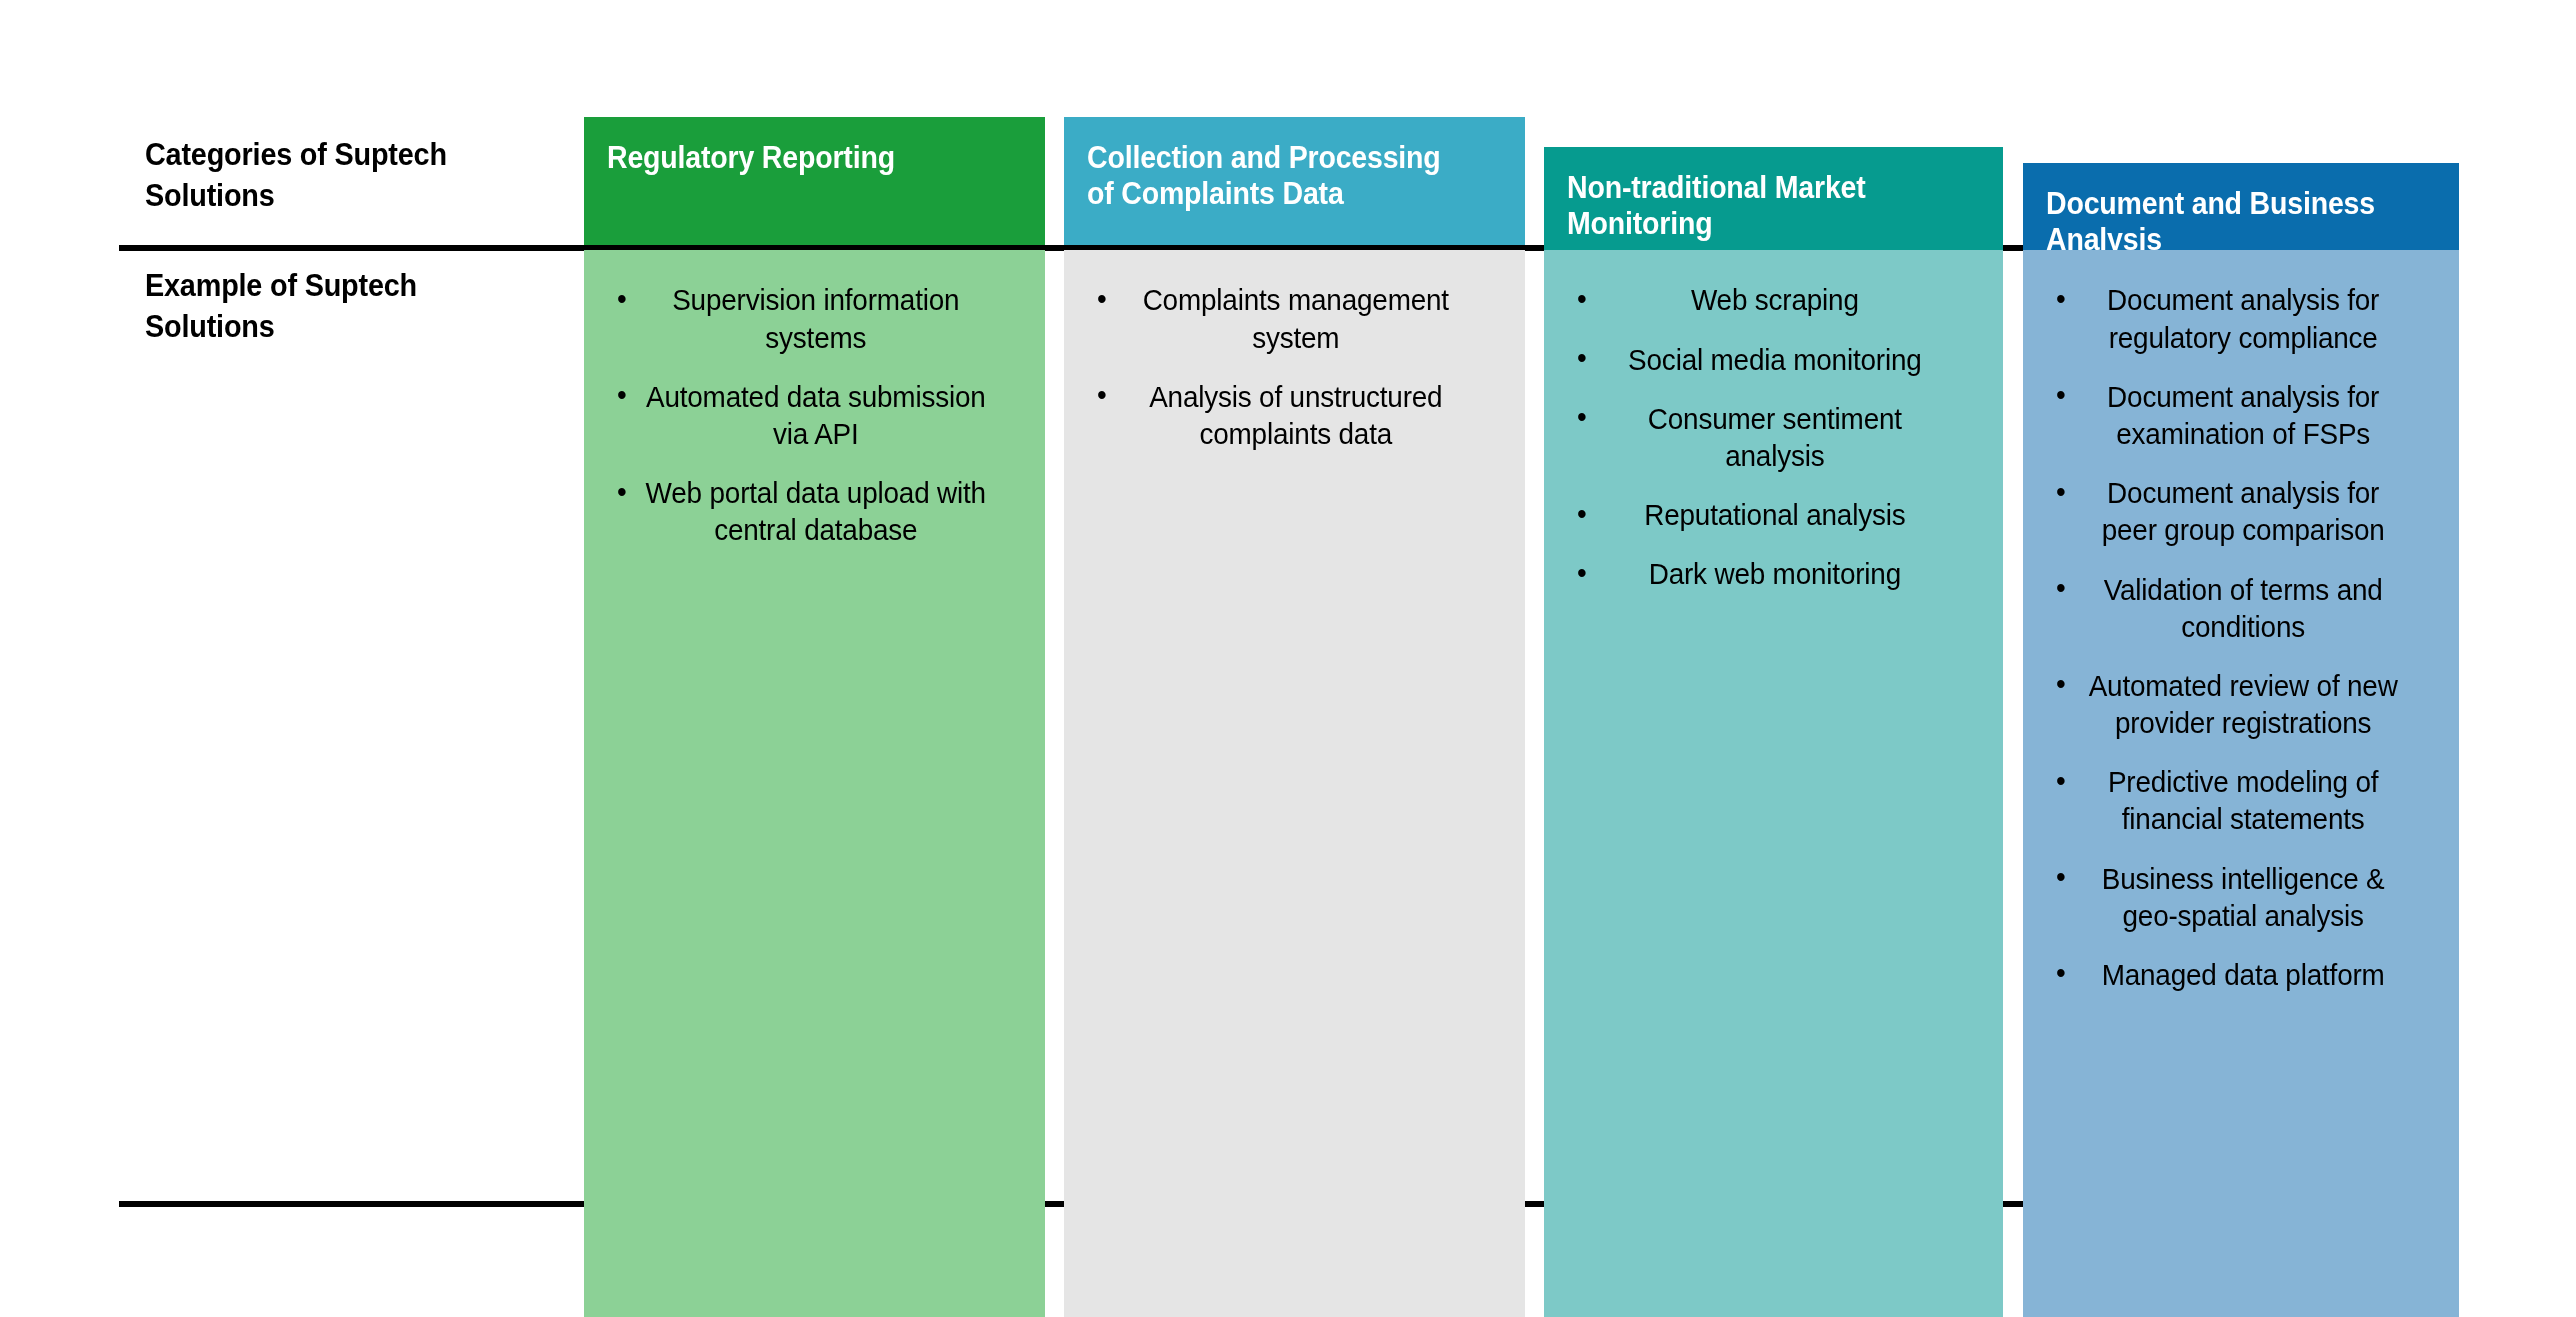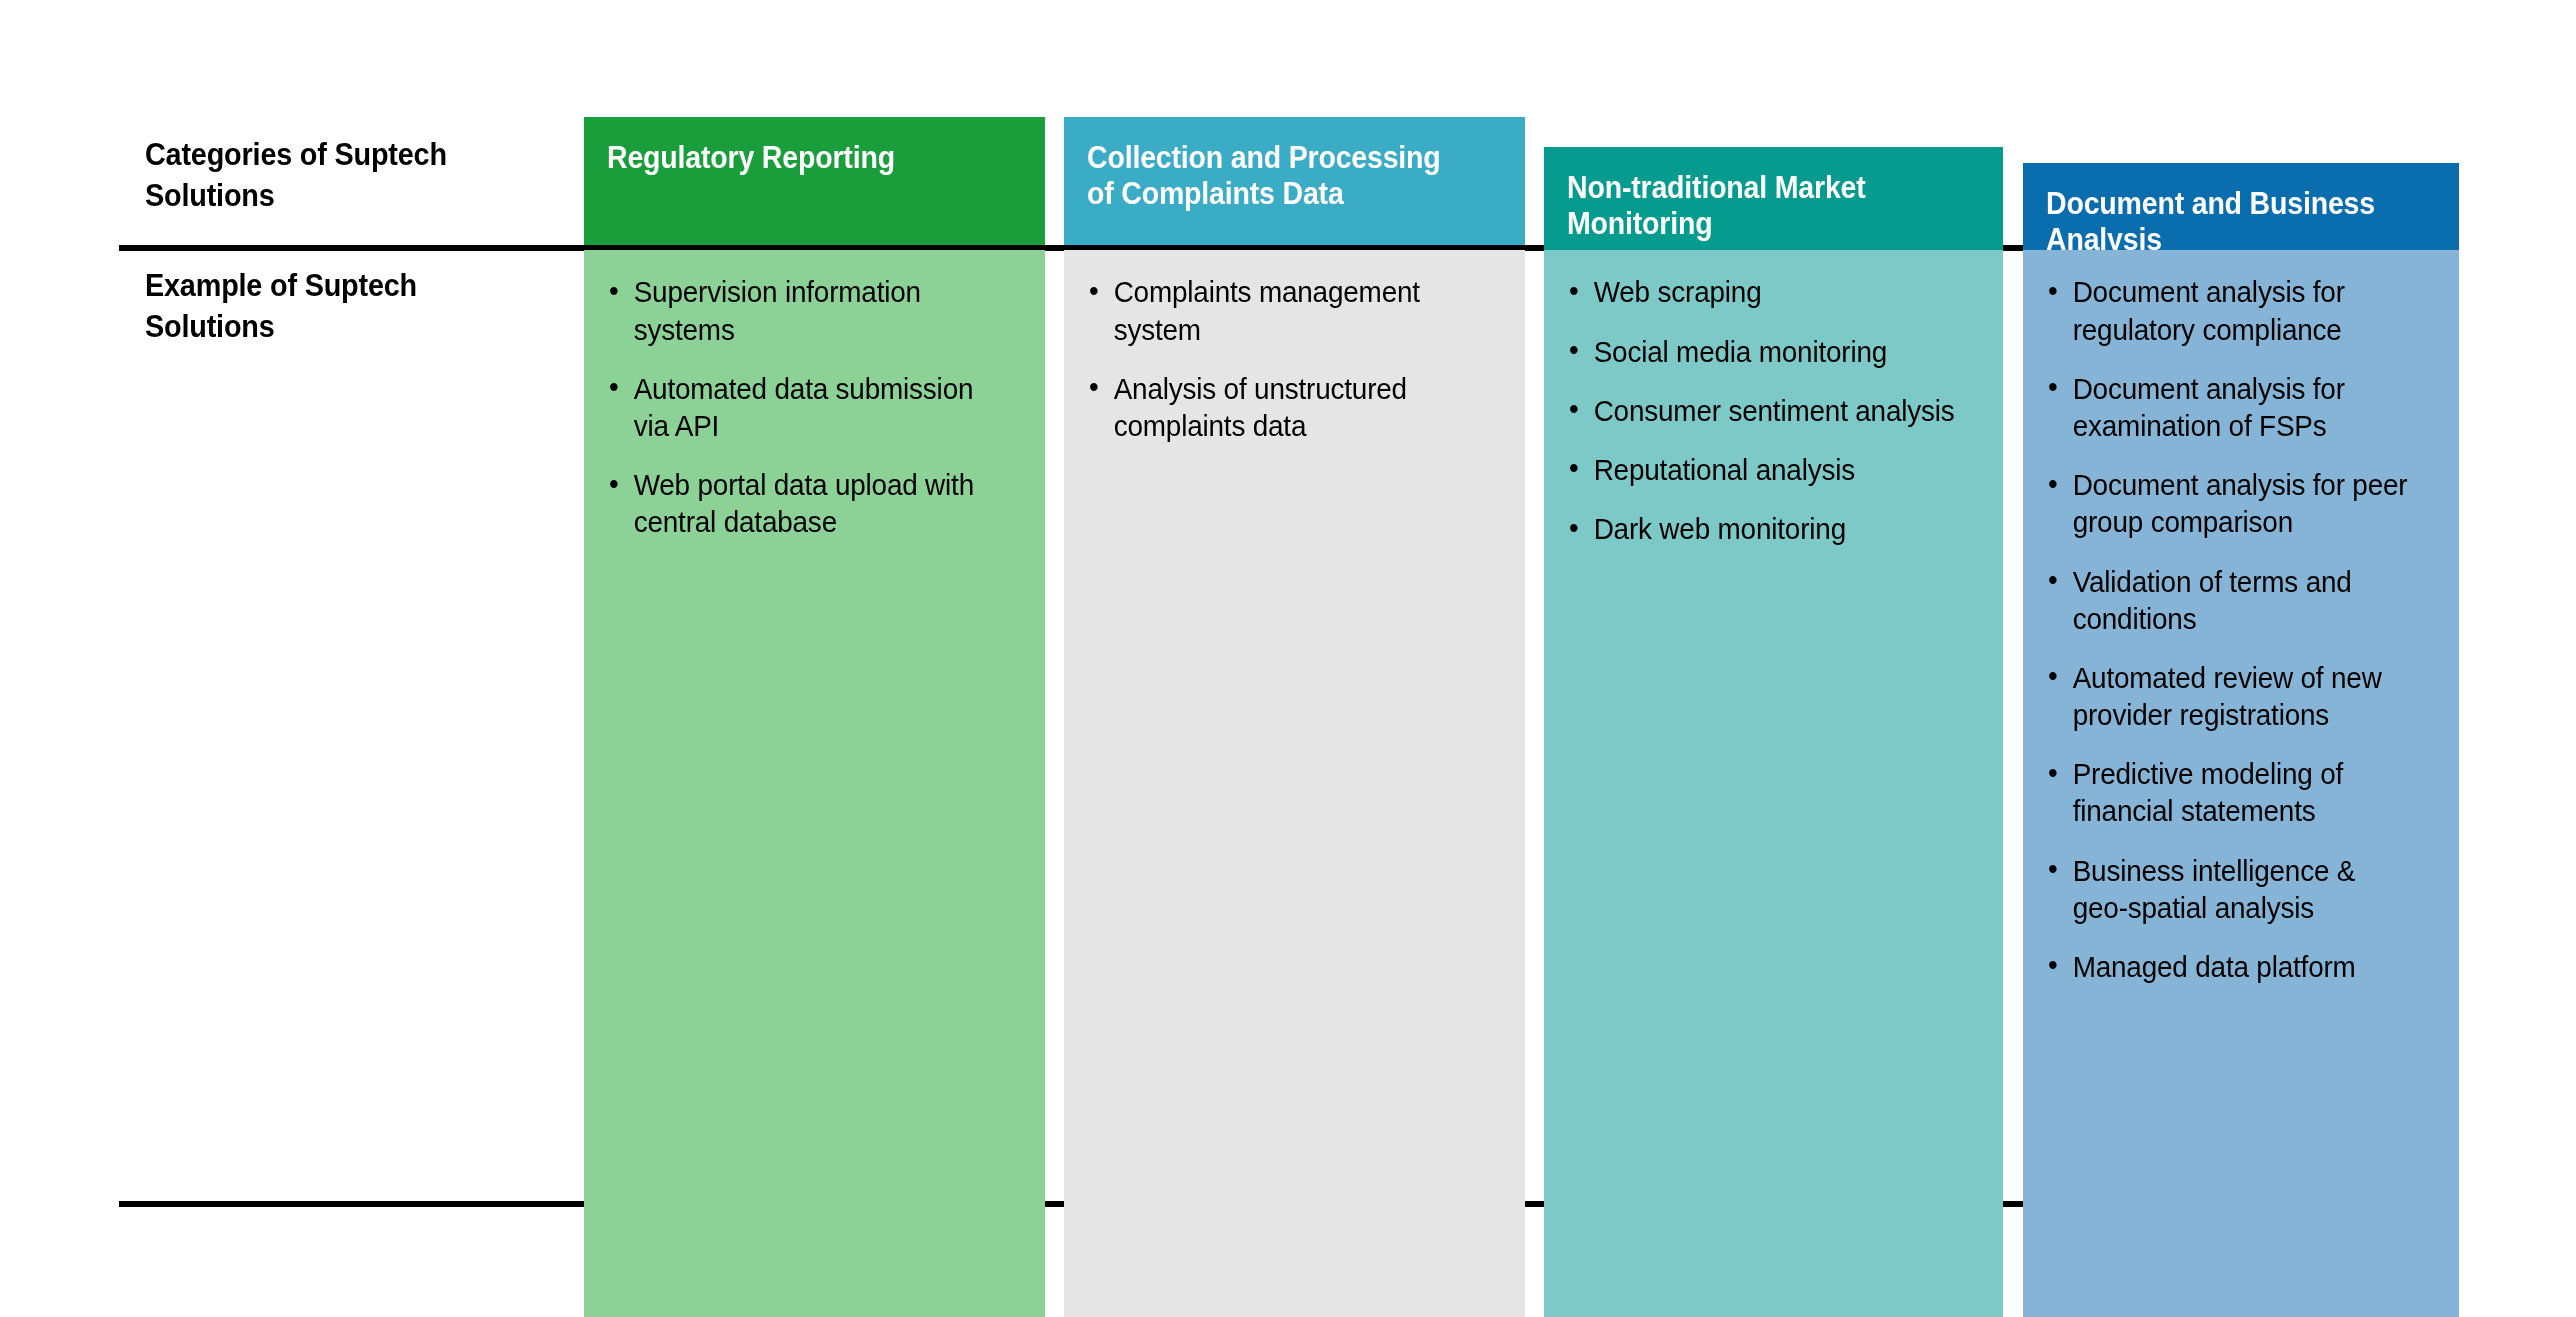--- a/index.html
+++ b/index.html
@@ -80,22 +80,23 @@
     position: absolute;
     top: 133px;
     left: 0;
     width: 100%;
     height: 1067px;
     box-sizing: border-box;
     padding: 23.4px 19px 0 25px;
   }
   .bullet-list {
     list-style: none;
-    margin: 0;
+    margin: 8px;
     padding: 0;
+    text-align: center;
   }
   .bullet-item {
     position: relative;
     padding-left: 26.5px;
     margin-bottom: 22px;
     font-size: 30px;
     line-height: 1.24;
     color: #000000;
     letter-spacing: -0.2px;
     transform: scaleX(0.93);

